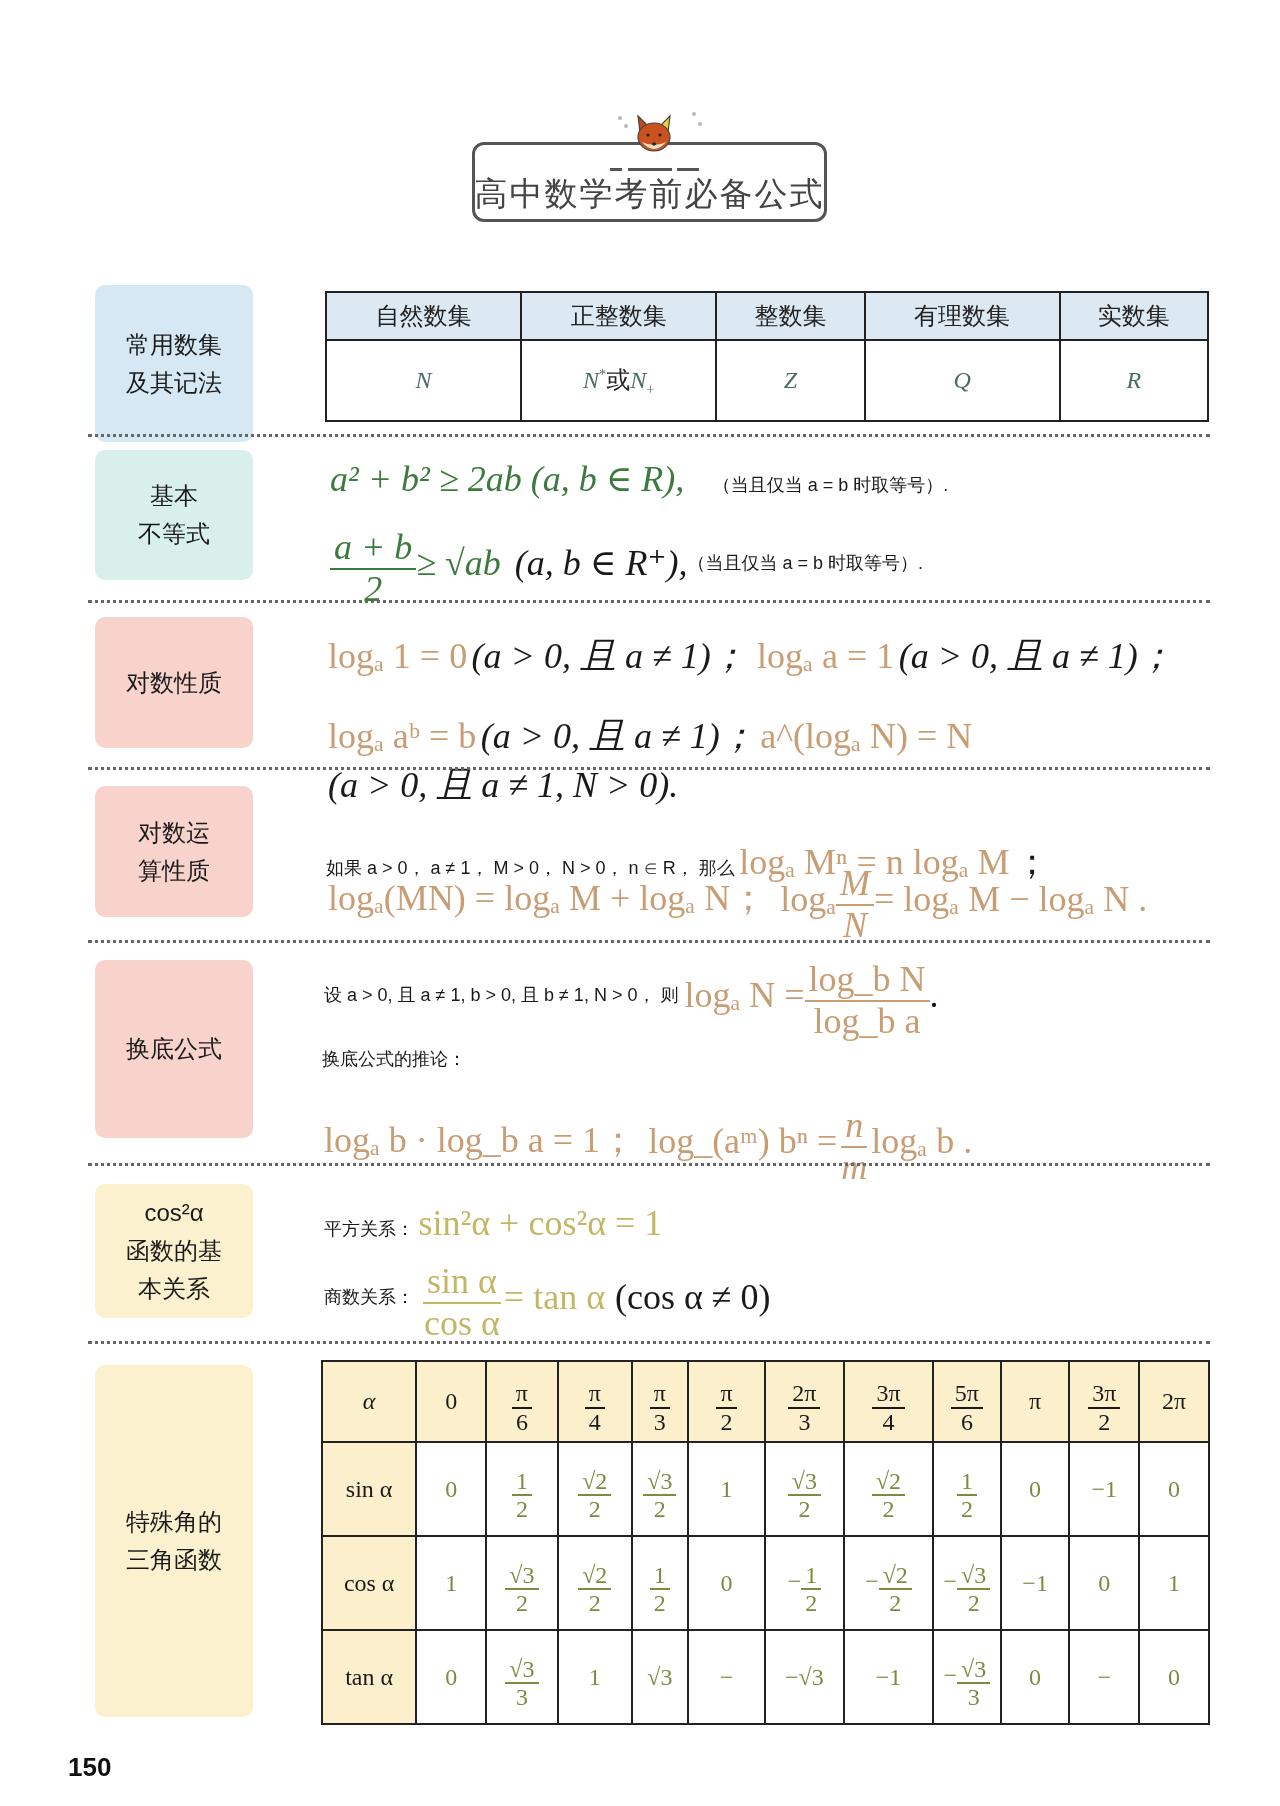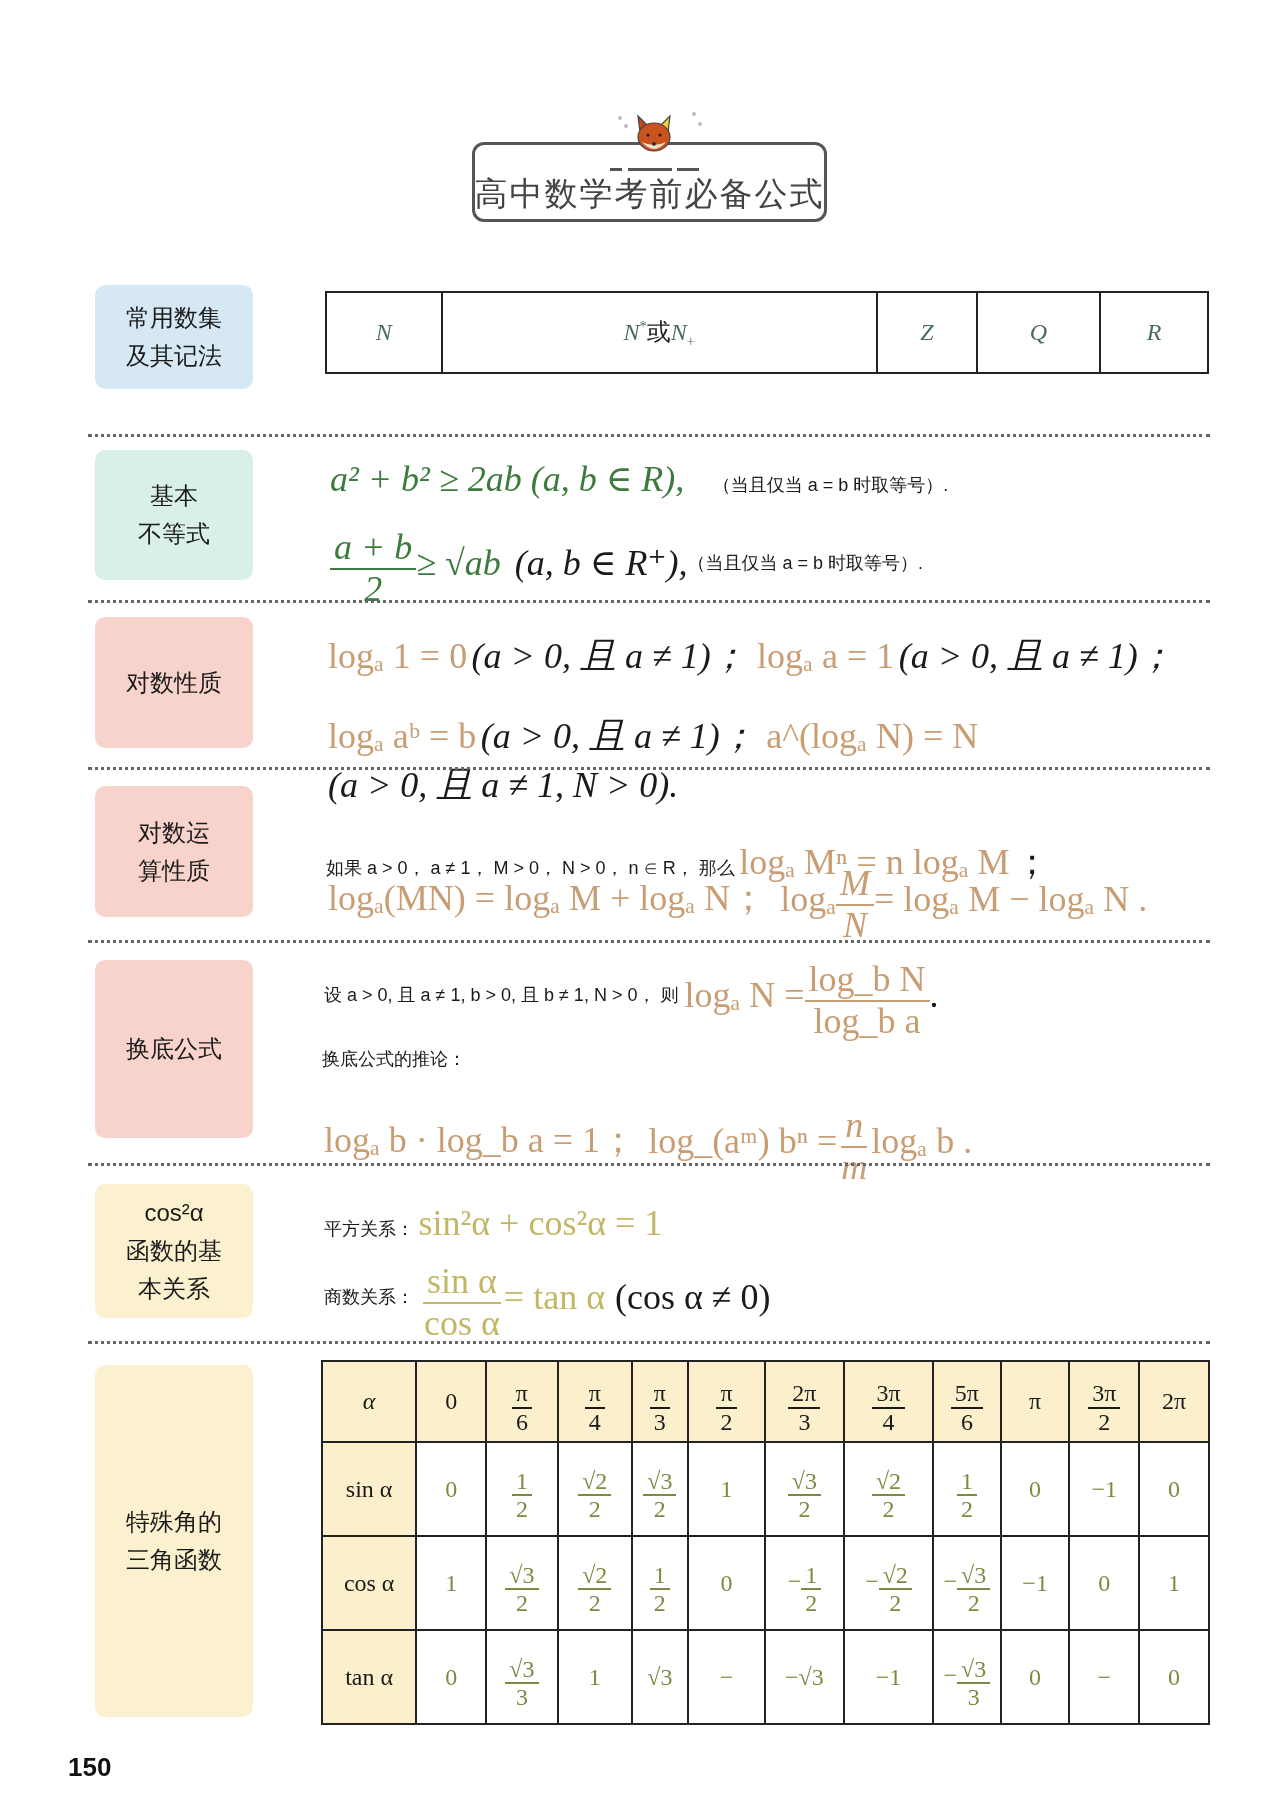--- a/index.html
+++ b/index.html
@@ -68,28 +68,35 @@
   <path d="M10,30 Q22,44 34,30 Q22,36 10,30Z" fill="#f6e3c6"></path>
   <circle cx="16" cy="23" r="1.6" fill="#222"></circle>
   <circle cx="28" cy="23" r="1.6" fill="#222"></circle>
   <circle cx="22" cy="32" r="1.8" fill="#222"></circle>
 </svg>
 <div class="abs sparkle" style="left:618px;top:116px;"></div>
 <div class="abs sparkle" style="left:624px;top:124px;"></div>
 <div class="abs sparkle" style="left:692px;top:112px;"></div>
 <div class="abs sparkle" style="left:698px;top:122px;"></div>
 
-<div class="abs label blue" style="top:285px;height:104px;">
+<div class="abs label blue" style="top:285px;height:157px;">
   <div>
       <div>常用数集</div>
       <div>及其记法</div>
     </div>
 </div>
 <table class="sets">
   <tbody>
+      <tr>
+    <th>自然数集</th>
+    <th>正整数集</th>
+    <th>整数集</th>
+    <th>有理数集</th>
+    <th>实数集</th>
+  </tr>
   <tr>
     <td class="serif it">N</td>
     <td class="serif"><span class="it">N</span><sup>*</sup><span class="cn">或</span><span class="it">N</span><sub>+</sub></td>
     <td class="serif it">Z</td>
     <td class="serif it">Q</td>
     <td class="serif it">R</td>
   </tr>
 </tbody>
   </table>
 <div class="abs dots" style="top:434px;"></div>
@@ -120,21 +127,21 @@
 </div>
 <div class="abs" style="left:328px;top:632px;">
   <span class="f tan">logₐ 1 = 0</span>
   <span class="f black it">(a &gt; 0, 且 a ≠ 1)；</span>
   <span class="f tan" style="margin-left:6px;">logₐ a = 1</span>
   <span class="f black it">(a &gt; 0, 且 a ≠ 1)；</span>
 </div>
 <div class="abs" style="left:328px;top:712px;">
   <span class="f tan">logₐ aᵇ = b</span>
   <span class="f black it">(a &gt; 0, 且 a ≠ 1)；</span>
-  <span class="f tan" style="margin-left:6px;">a^(logₐ N) = N</span>
+  <span class="f tan" style="">a^(logₐ N) = N</span>
   <span class="f black it">(a &gt; 0, 且 a ≠ 1, N &gt; 0).</span>
 </div>
 <div class="abs dots" style="top:767px;"></div>
 
 <div class="abs label pink" style="top:786px;height:131px;">
   <div>
       <div>对数运</div>
       <div>算性质</div>
     </div>
 </div>

